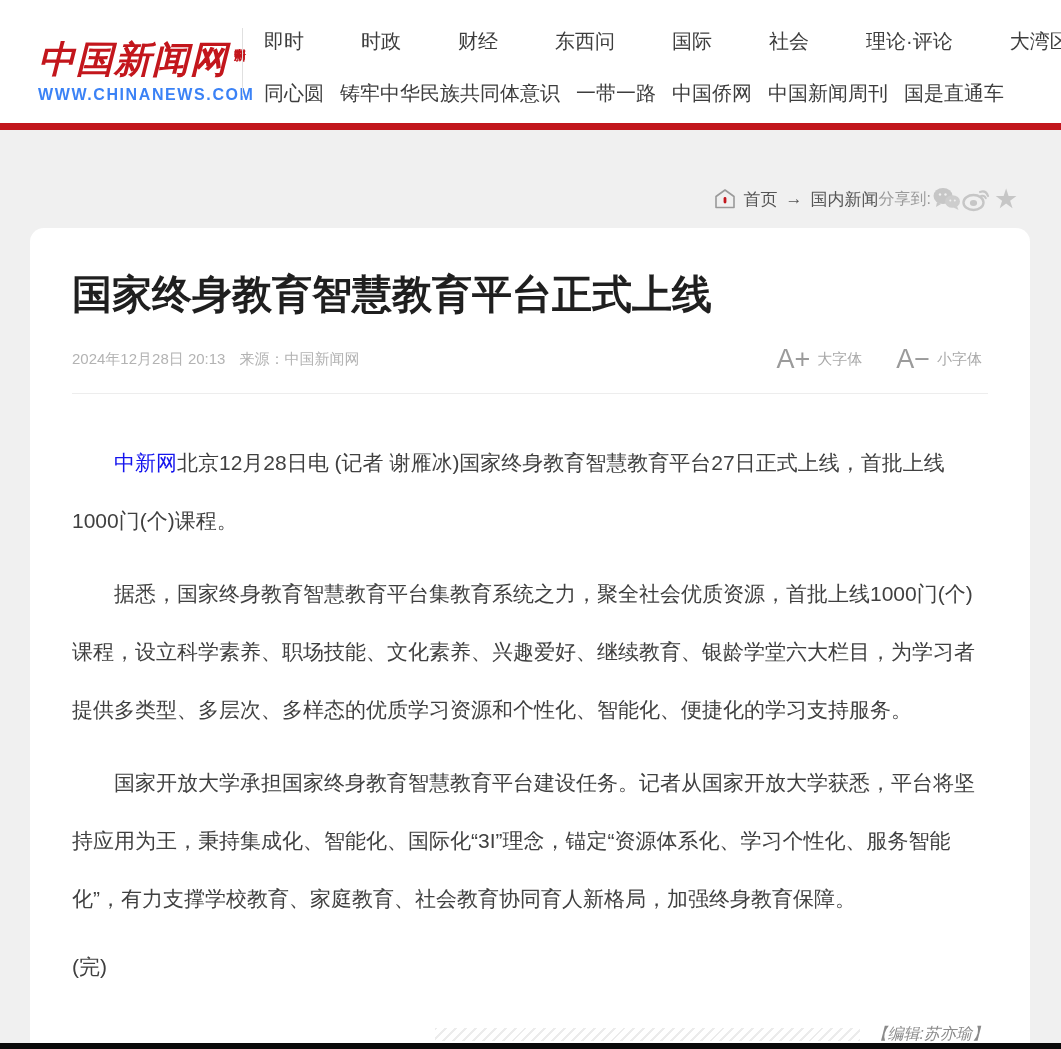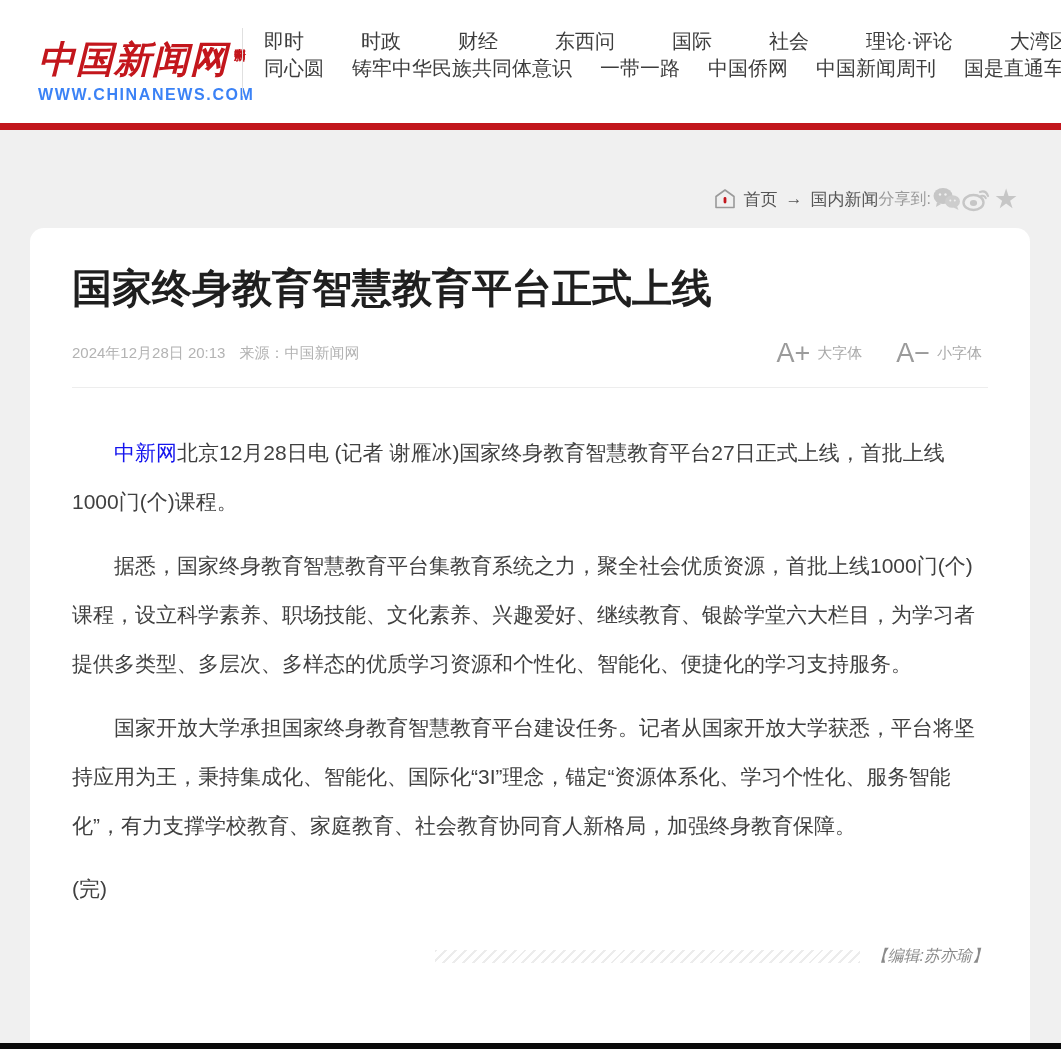--- a/index.html
+++ b/index.html
@@ -12,51 +12,51 @@
   .logo-main-row { display:flex; align-items:flex-start; }
   .logo-main { font-family:"DejaVu Serif",serif; font-style:italic; font-weight:bold;
                color:#c3161c; font-size:37px; line-height:42px; letter-spacing:1px; white-space:nowrap; }
   .logo-vertical { writing-mode:vertical-rl; text-orientation:upright; font-size:12px; font-weight:bold;
                    color:#c3161c; margin-left:5px; line-height:14px; letter-spacing:1px; }
   .logo-url { font-size:16px; font-weight:bold; color:#3b82f6; letter-spacing:1.6px; margin-top:6px; white-space:nowrap; }
   .header-divider { position:absolute; left:242px; top:28px; width:1px; height:68px; background:#e0e0e0; }
   .top-nav { position:absolute; left:264px; top:28px; right:0; color:#3d3d3d; }
   .nav-row { display:flex; white-space:nowrap; font-size:20px; overflow:hidden; }
   .nav-row-1 { gap:57px; }
-  .nav-row-2 { gap:28px; }
+  .nav-row-2 { gap:16px; margin-top:25px; }
   .nav-item { cursor:pointer; }
 
   .red-bar { height:7px; background:#c2161d; }
 
   
   .page-gray { height:913px; background:#f0f0f0; }
 
   .breadcrumb-row { display:flex; justify-content:flex-end; align-items:center;
                     padding:57px 40px 0 38px; height:81px; }
   .breadcrumb { display:flex; align-items:center; font-size:17px; color:#555; gap:8px; }
   .home-icon { width:22px; height:22px; display:inline-block; }
   .share-box { display:flex; align-items:center; }
   .share-label { font-size:16px; color:#9a9a9a; }
   .share-icon { width:30px; height:26px; display:inline-flex; align-items:center; justify-content:center; cursor:pointer; }
   .star-glyph { font-size:27px; color:#c6c6c6; line-height:26px; }
 
   
   .article-card { margin-left:30px; margin-top:17px; width:1000px; height:815px;
-                  background:#ffffff; border-radius:14px 14px 0 0; padding:0 42px; overflow:hidden; }
+                  background:#ffffff; border-radius:14px 14px 0 0; padding:6px 42px; overflow:hidden; }
   .article-title { margin-top:34px; font-size:40px; line-height:52px; font-weight:bold; color:#1f1f1f; }
   .meta-row { margin-top:24px; display:flex; justify-content:space-between; align-items:center; }
   .meta-left { font-size:15px; color:#b3b3b3; display:flex; gap:14px; }
   .font-controls { display:flex; align-items:center; gap:34px; margin-right:6px; }
   .font-btn { display:flex; align-items:center; gap:7px; cursor:pointer; }
   .font-symbol { font-size:27px; color:#9b9b9b; font-weight:400; }
   .font-label { font-size:15px; color:#a8a8a8; }
   .title-divider { margin-top:18px; border-bottom:1px solid #ededed; }
 
   .article-body { margin-top:40px; font-size:21px; color:#404040; }
-  .article-body p { line-height:49px; text-indent:2em; margin-bottom:15px; }
+  .article-body p { line-height:58px; text-indent:2em; margin-bottom:15px; }
   .body-link { color:#1414ee; cursor:pointer; }
   .ending-line { line-height:47px; }
 
   .footer-row { margin-top:34px; display:flex; justify-content:flex-end; align-items:center; gap:12px;font-style:italic; }
   .hatch { width:425px; height:13px;
            background:repeating-linear-gradient(135deg,#ececec 0px,#ececec 2px,transparent 2px,transparent 7px); }
   .editor-credit { font-size:16px; color:#8a8a8a; }
 
   .bottom-black-bar { position:absolute; left:0; bottom:0; width:100%; height:6px; background:#0a0a0a; }
 </style>

